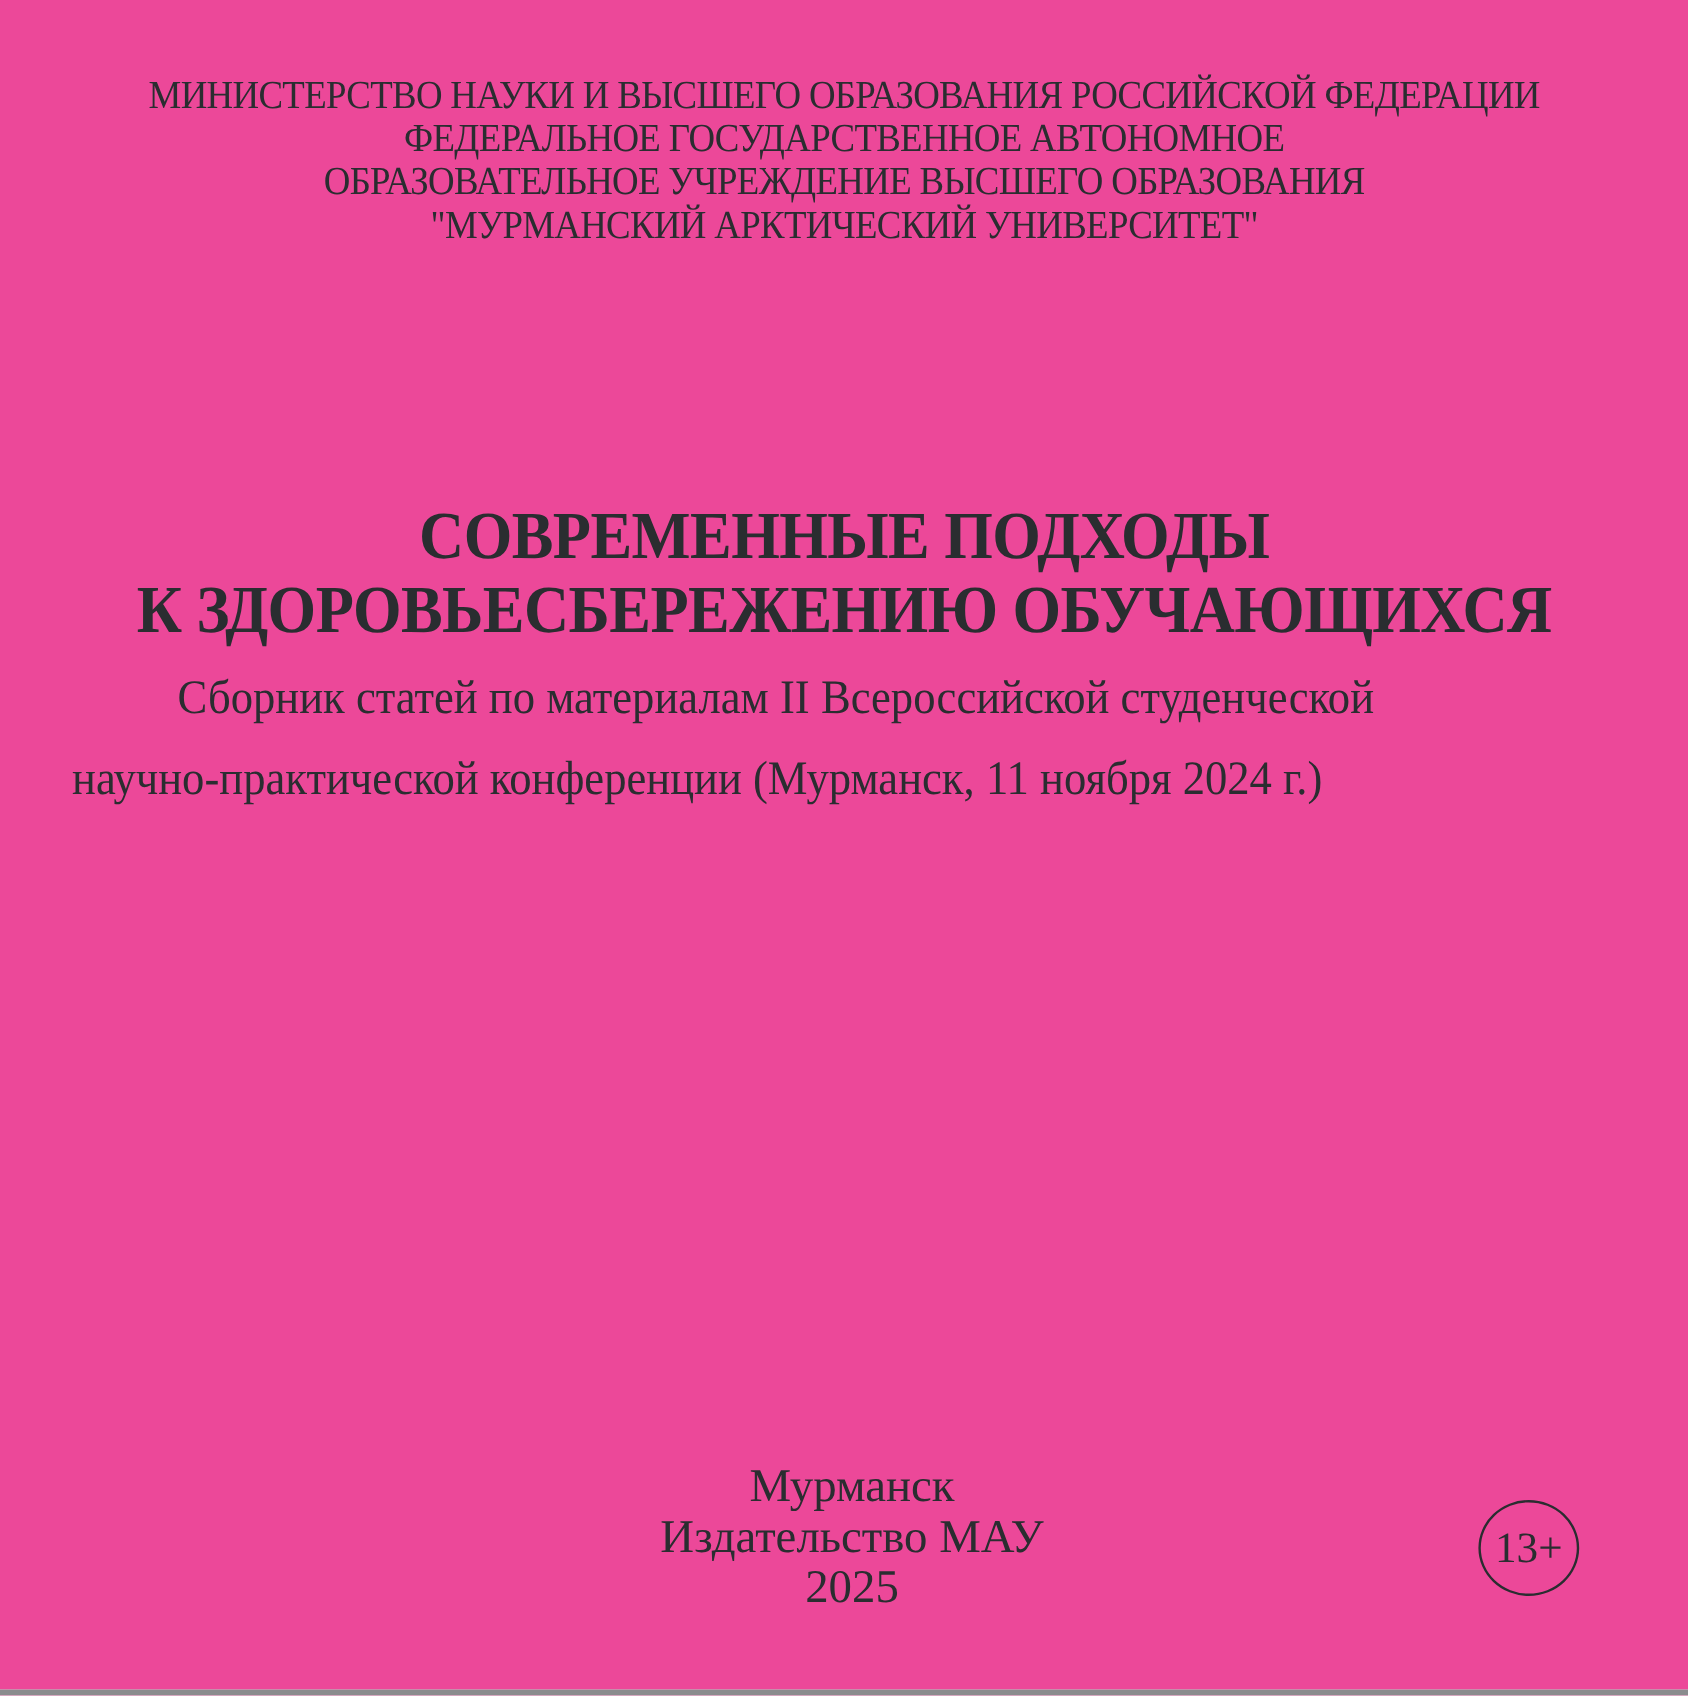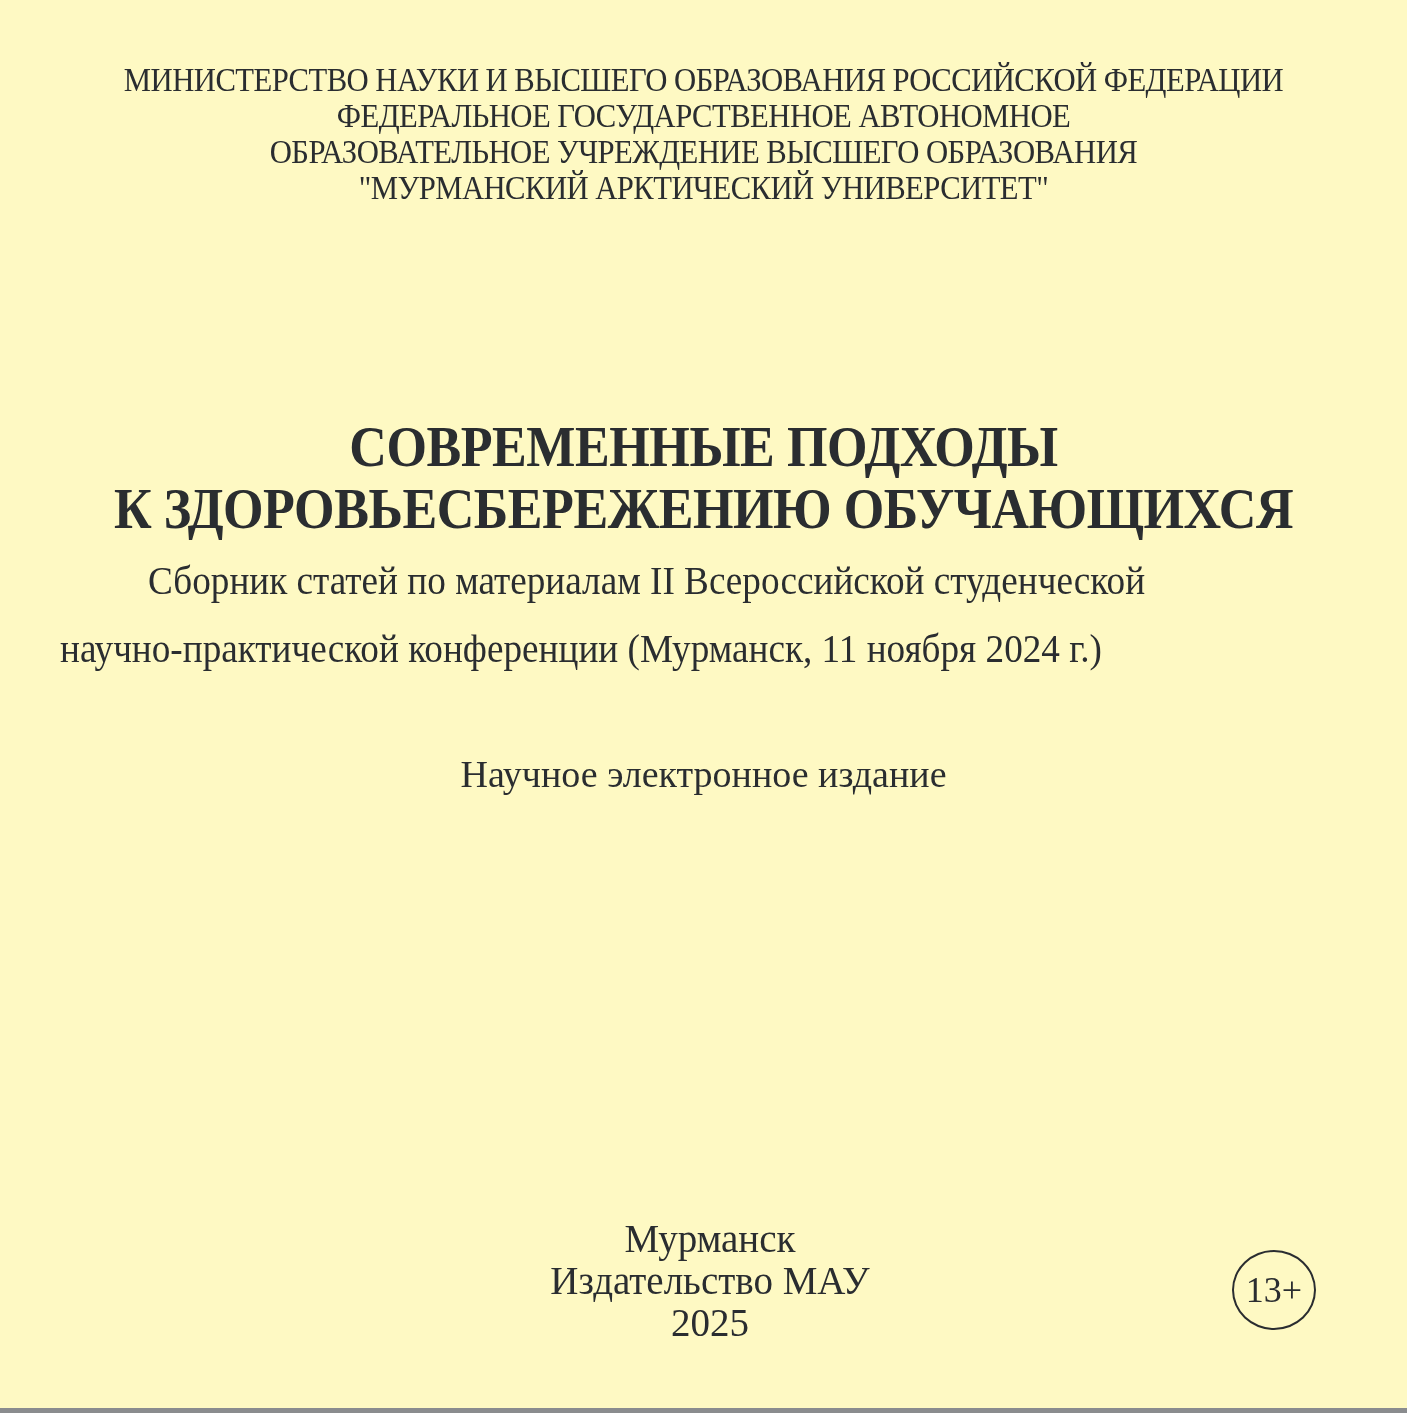--- a/index.html
+++ b/index.html
@@ -13,21 +13,21 @@
       position: relative;
       overflow: hidden;
       font-family: "Liberation Serif", "DejaVu Serif", serif;
       color: #2a2d30;
     }
     .page {
       position: absolute;
       left: 0; top: 0;
       width: 1407px;
       height: 1408px;
-      background: #fef9c3;
+      background: #ec4899;
     }
     .page-bottom-edge {
       position: absolute;
       left: 0;
       bottom: 0;
       width: 1407px;
       height: 5px;
       background: #8a8c8e;
     }
     .block {
@@ -115,21 +115,20 @@
   </div>
 
   <div class="block title">
     <span class="line">СОВРЕМЕННЫЕ ПОДХОДЫ</span>
     <span class="line">К ЗДОРОВЬЕСБЕРЕЖЕНИЮ ОБУЧАЮЩИХСЯ</span>
   </div>
 
   <div class="subtitle subtitle-1">Сборник статей по материалам II Всероссийской студенческой</div>
   <div class="subtitle subtitle-2">научно-практической конференции (Мурманск, 11 ноября 2024 г.)</div>
 
-  <div class="block edition">Научное электронное издание</div>
 
   <div class="block imprint">
     <span class="line">Мурманск</span>
     <span class="line">Издательство МАУ</span>
     <span class="line">2025</span>
   </div>
 
   <div class="age-badge">
     <span>13+</span>
   </div>

